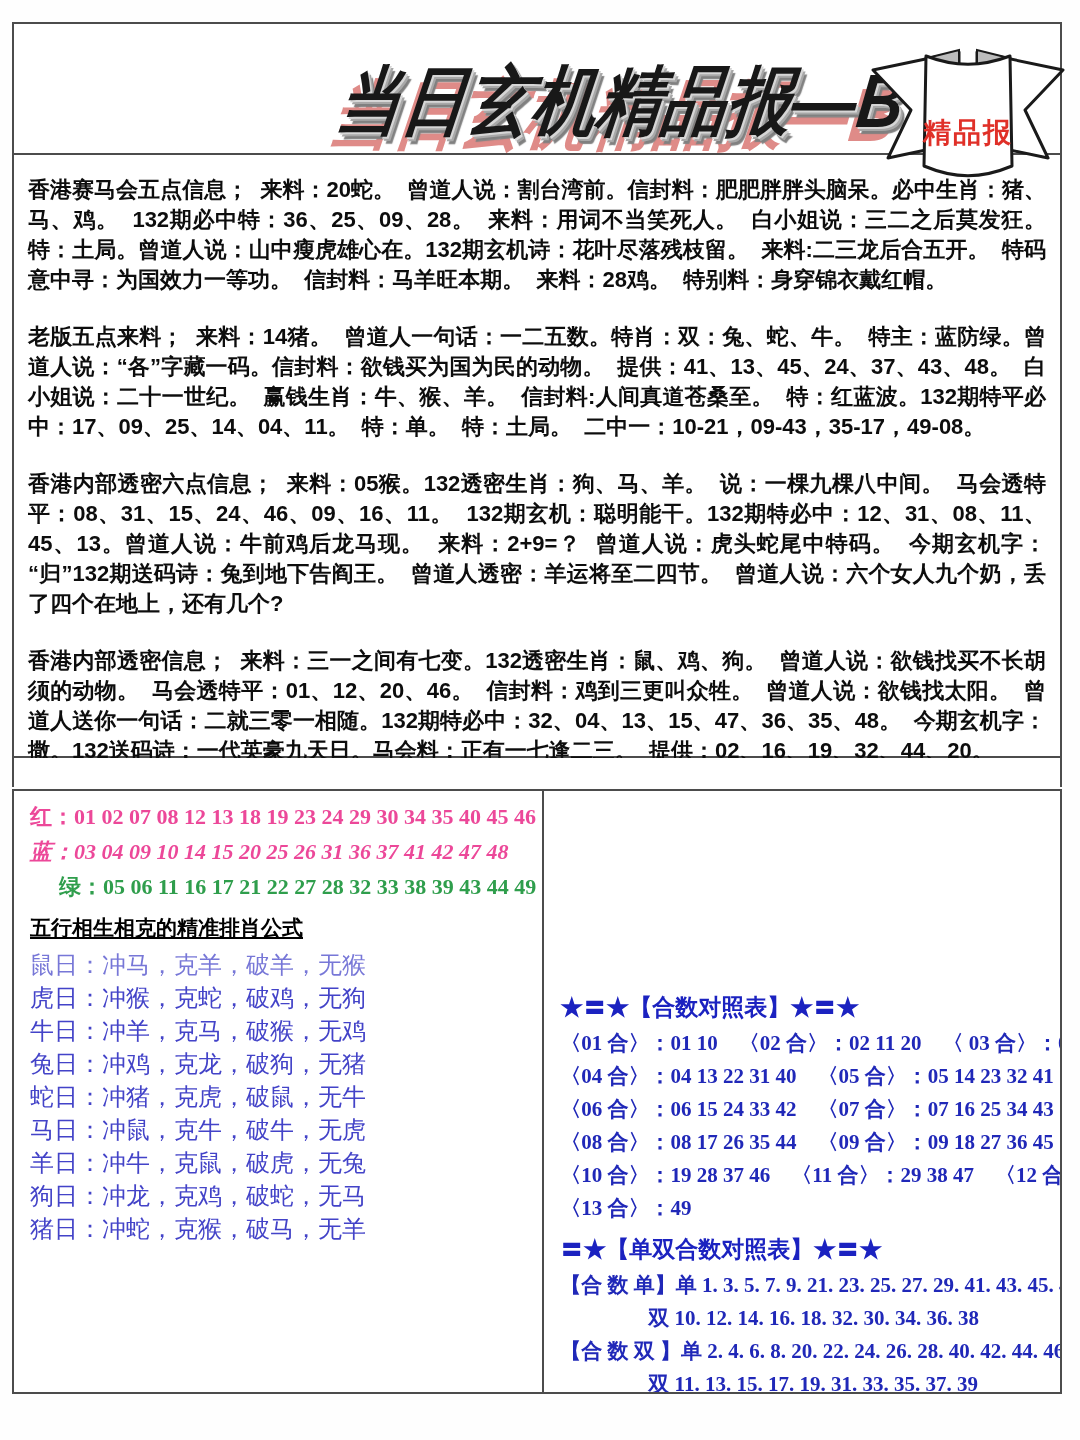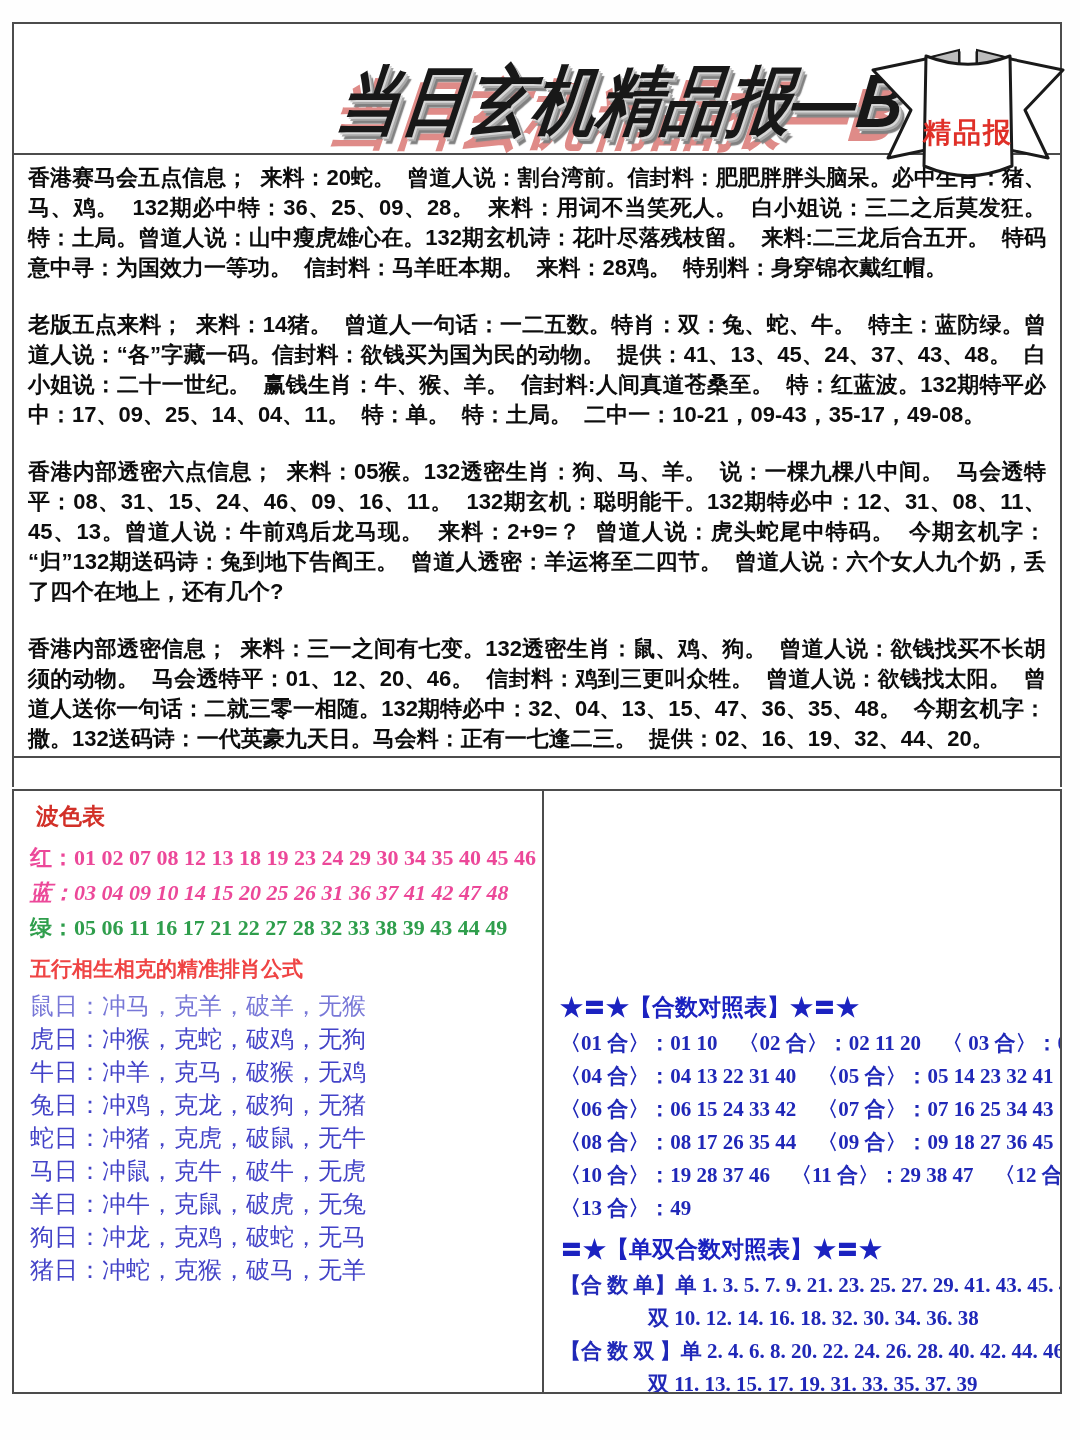--- a/index.html
+++ b/index.html
@@ -14,34 +14,34 @@
               border:2px solid #4c4c4c;background:#fff;display:flex;overflow:hidden;}
   
   .masthead{position:relative;height:129px;border-bottom:2px solid #4c4c4c;overflow:visible;}
   .title3d{position:absolute;left:330px;top:26px;font-size:64px;font-weight:bold;
            font-style:italic;letter-spacing:1px;color:#181818;transform:skewX(-7deg) scaleY(1.18);
            transform-origin:left top;white-space:nowrap;
            text-shadow:2px 2px 0 #d6d6d6,4px 4px 0 #a8a8a8,6px 6px 1px #808080,
                        -6px 12px 0 rgba(196,44,38,.55);}
   .ribbon{position:absolute;left:848px;top:16px;width:212px;height:142px;z-index:5;}
   
-  .paras{padding:8px 14px 0 14px;}
+  .paras{padding:20px 14px 0 14px;}
   .paras p{margin:0 0 27px 0;font-size:22px;font-weight:bold;color:#0d0d0d;
            line-height:30px;text-align:justify;white-space:pre-wrap;
            font-family:"Liberation Sans",sans-serif;}
   
   .col-left{width:541px;box-sizing:border-box;padding:8px 6px 0 16px;}
   .bose-title{color:#d23028;font-size:23px;font-weight:bold;margin:2px 0 8px 6px;}
   .bose-row{font-size:22px;font-weight:bold;line-height:35px;white-space:nowrap;
             font-family:"Liberation Serif",serif;}
   .bose-row .lbl{font-family:"Liberation Sans",sans-serif;}
   .bose-red{color:#ec4899;}
   .bose-blue{color:#ec4899;font-style:italic;}
-  .bose-green{color:#2f9e4c;}
-  .formula-title{color:#ef4444;font-size:21px;font-weight:bold;margin:10px 0 6px 0;}
+  .bose-green{color:#2f9e4c;margin-left:29px;}
+  .formula-title{color:#000000;font-size:21px;font-weight:bold;margin:10px 0 6px 0;text-decoration:underline;}
   .zrow{color:#4343c8;font-size:24px;font-weight:normal;line-height:33px;white-space:nowrap;}
   .zrow.faded{opacity:.72;filter:blur(.4px);}
   
   .col-right{flex:1;box-sizing:border-box;border-left:2px solid #4c4c4c;
              padding:196px 8px 0 16px;color:#2028b8;}
   .hesu-title,.ds-title{font-size:23px;font-weight:bold;line-height:40px;color:#1b22c0;}
   .hline{font-size:21px;font-weight:bold;line-height:33px;white-space:nowrap;
          font-family:"Liberation Serif",serif;}
   .ds-title{margin-top:4px;}
   .dline{font-size:21px;font-weight:bold;line-height:33px;white-space:nowrap;
@@ -78,21 +78,20 @@
       <p>香港内部透密六点信息；  来料：05猴。132透密生肖：狗、马、羊。  说：一棵九棵八中间。  马会透特平：08、31、15、24、46、09、16、11。  132期玄机：聪明能干。132期特必中：12、31、08、11、45、13。曾道人说：牛前鸡后龙马现。  来料：2+9=？  曾道人说：虎头蛇尾中特码。  今期玄机字： “归”132期送码诗：兔到地下告阎王。  曾道人透密：羊运将至二四节。  曾道人说：六个女人九个奶，丢了四个在地上，还有几个?</p>
       <p>香港内部透密信息；  来料：三一之间有七变。132透密生肖：鼠、鸡、狗。  曾道人说：欲钱找买不长胡须的动物。  马会透特平：01、12、20、46。  信封料：鸡到三更叫众牲。  曾道人说：欲钱找太阳。  曾道人送你一句话：二就三零一相随。132期特必中：32、04、13、15、47、36、35、48。  今期玄机字：撒。132送码诗：一代英豪九天日。马会料：正有一七逢二三。  提供：02、16、19、32、44、20。</p>
     </div>
   </div>
 
   <div class="strip"></div>
 
   <div class="bottom-box">
 
     <div class="col-left">
-      <div class="bose-title">波色表</div>
 
       <div class="bose-row bose-red">
         <span class="lbl">红：</span><span>01 02 07 08 12 13 18 19 23 24 29 30 34 35 40 45 46</span>
       </div>
       <div class="bose-row bose-blue">
         <span class="lbl">蓝：</span><span>03 04 09 10 14 15 20 25 26 31 36 37 41 42 47 48</span>
       </div>
       <div class="bose-row bose-green">
         <span class="lbl">绿：</span><span>05 06 11 16 17 21 22 27 28 32 33 38 39 43 44 49</span>
       </div>

